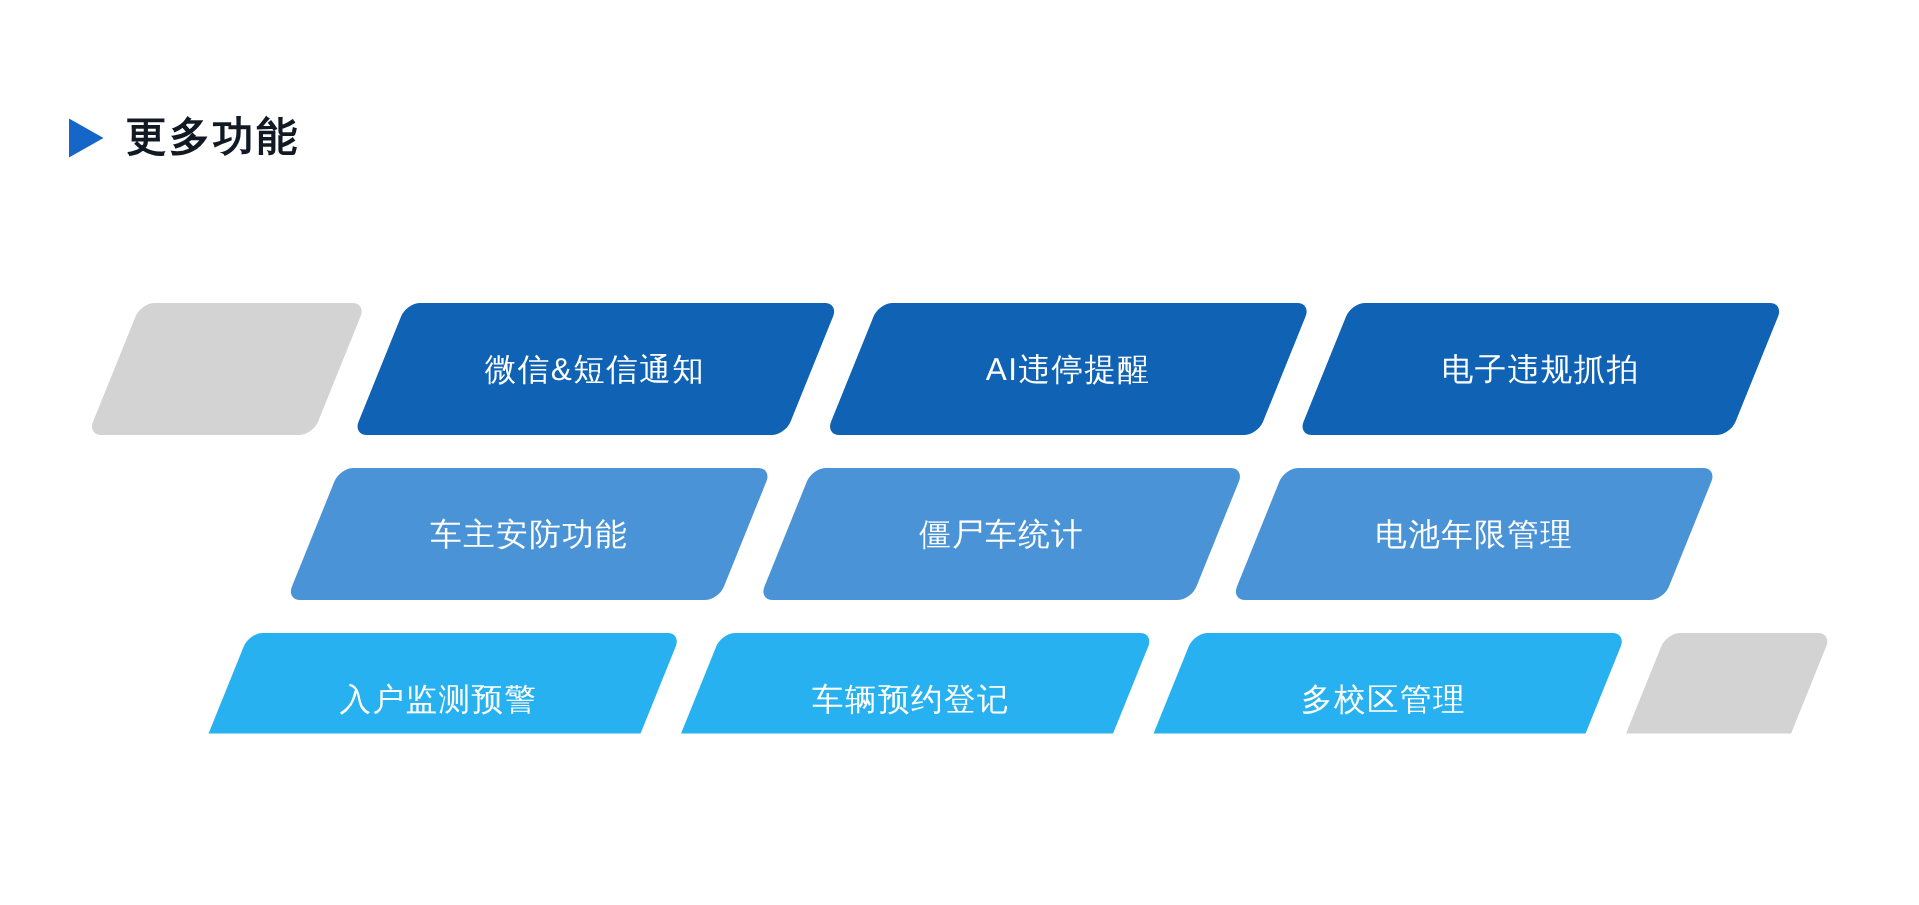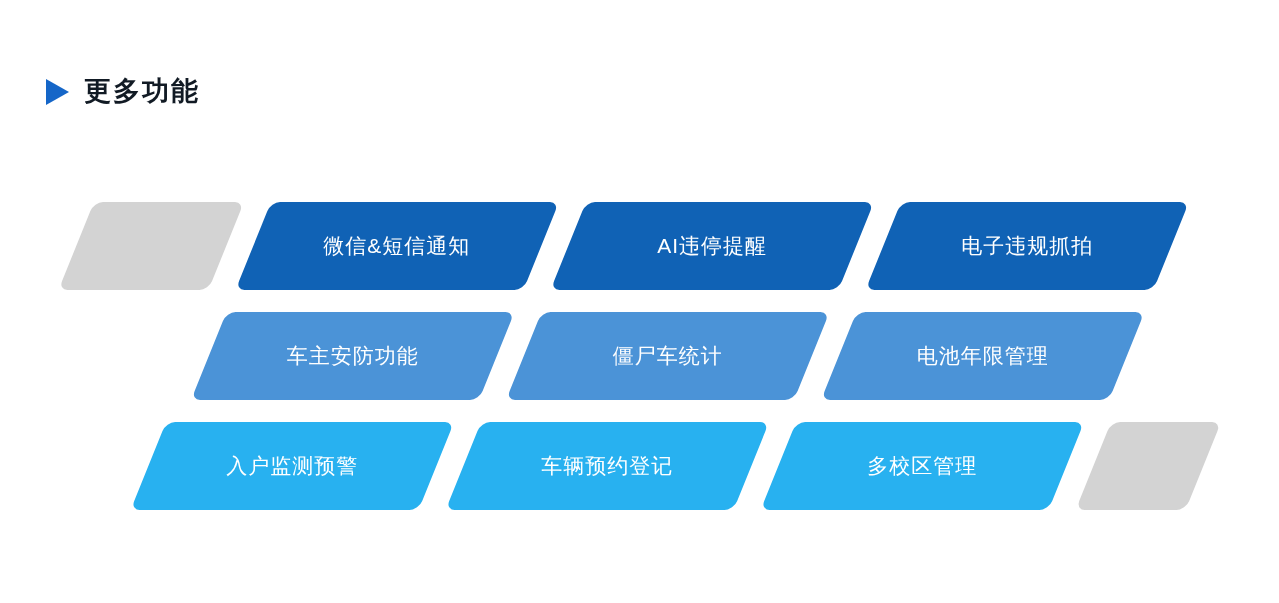--- a/index.html
+++ b/index.html
@@ -4,21 +4,21 @@
 <style>
   * { margin: 0; padding: 0; box-sizing: border-box; }
   html, body { width: 1279px; height: 603px; }
   body {
     font-family: "Liberation Sans", "DejaVu Sans", sans-serif;
     background: #ffffff;
   }
   .page {
     position: relative;
     width: 1279px;
-    height: 603px;
+    height: 489px;
     background: #ffffff;
     overflow: hidden;
   }
 
   
   .header {
     position: absolute;
     left: 46px;
     top: 78px;
     display: flex;

